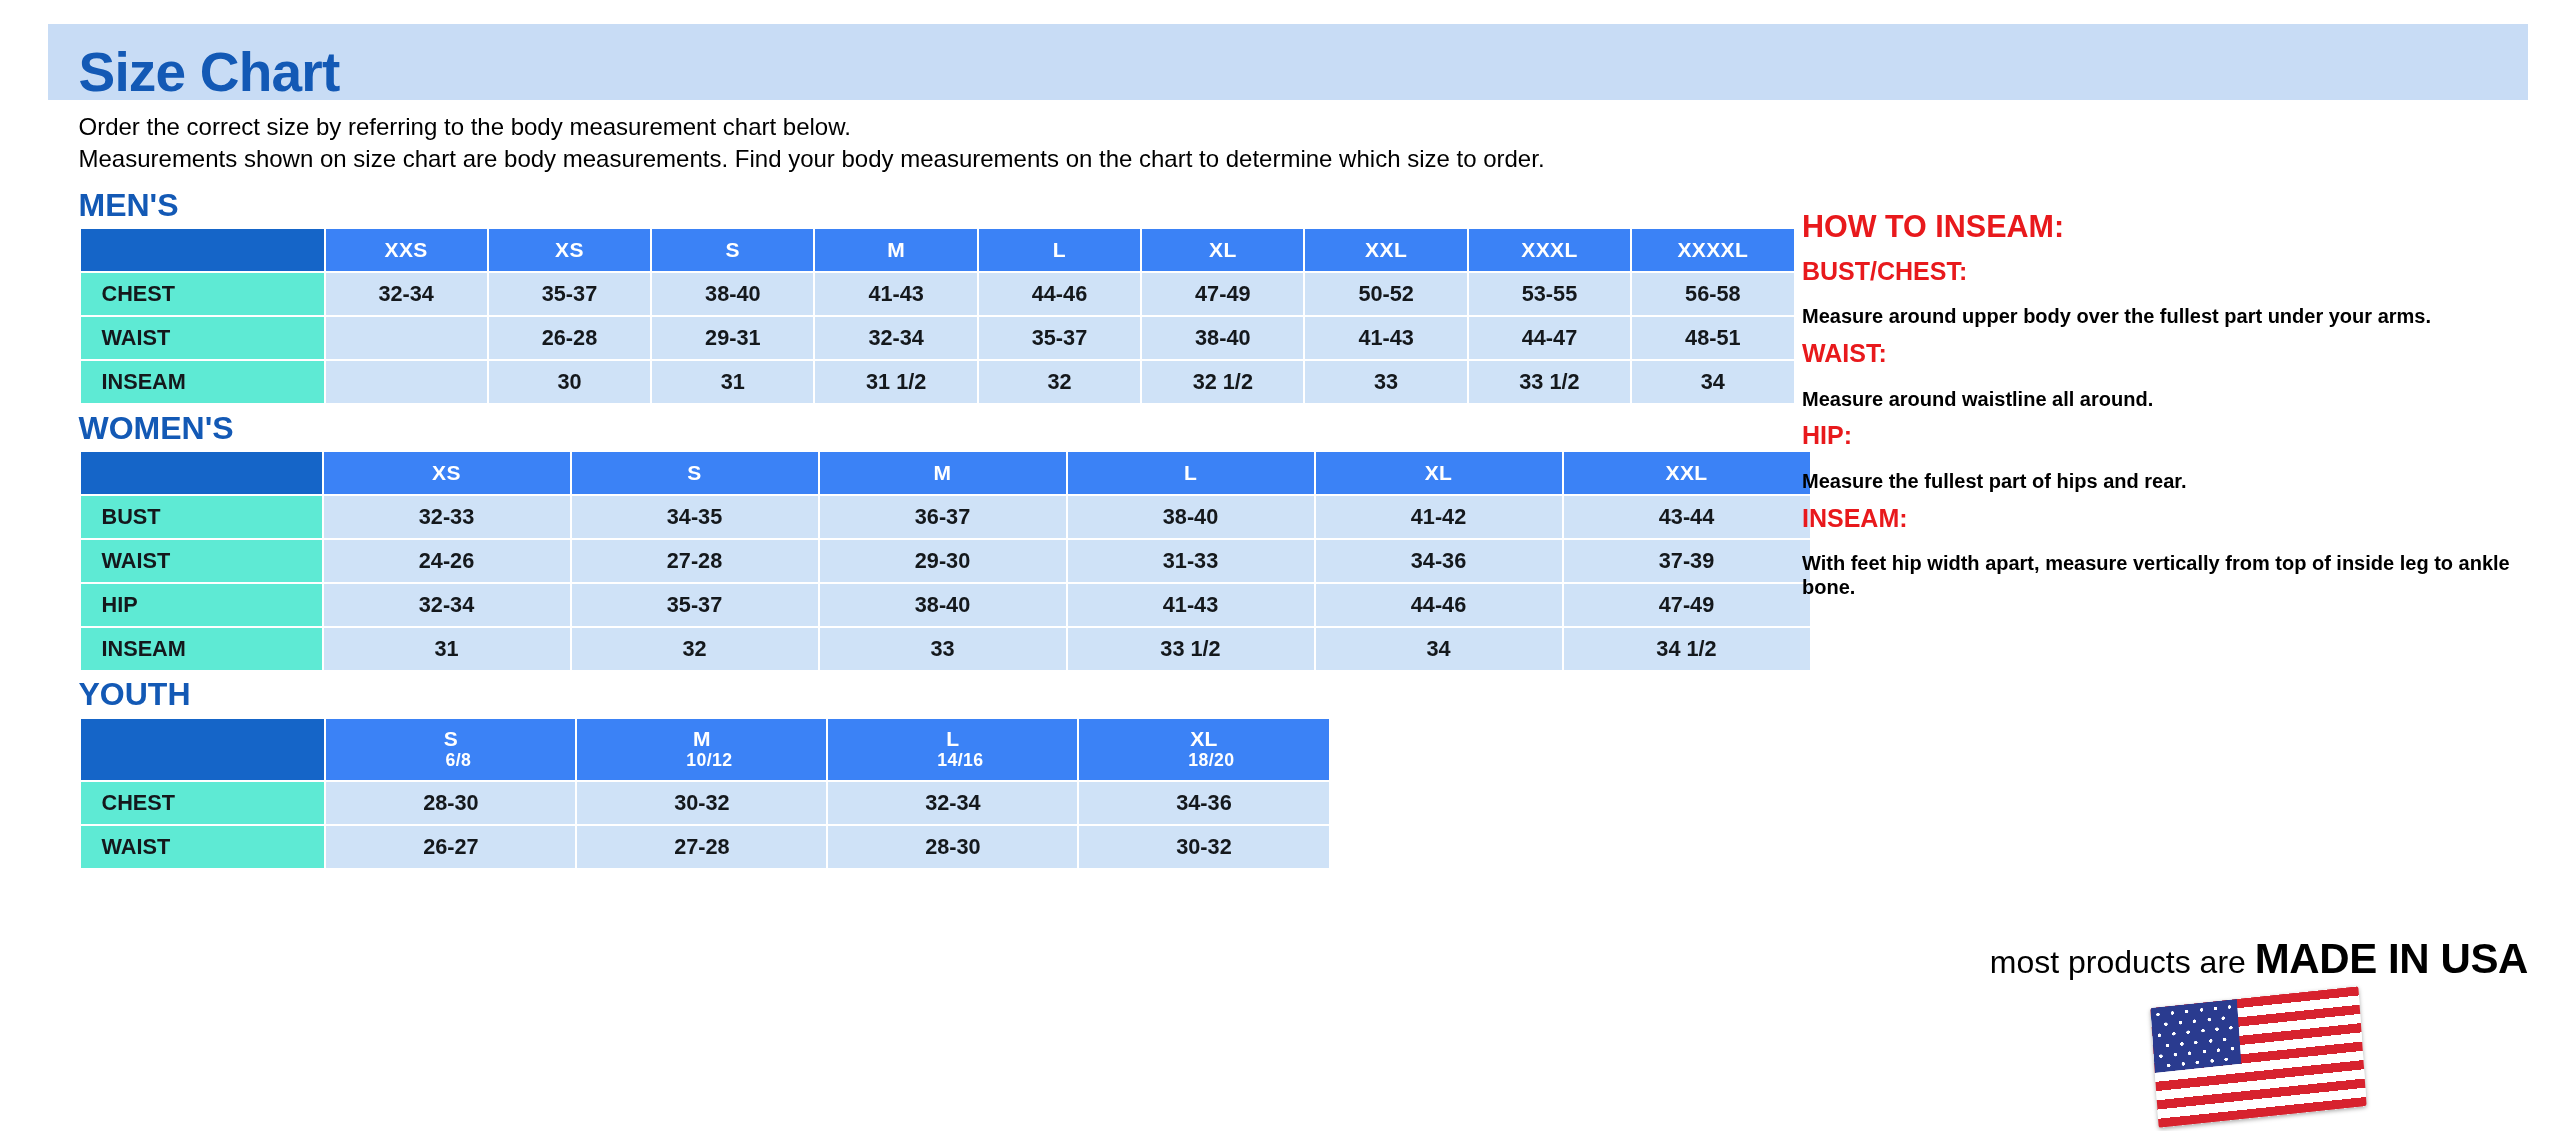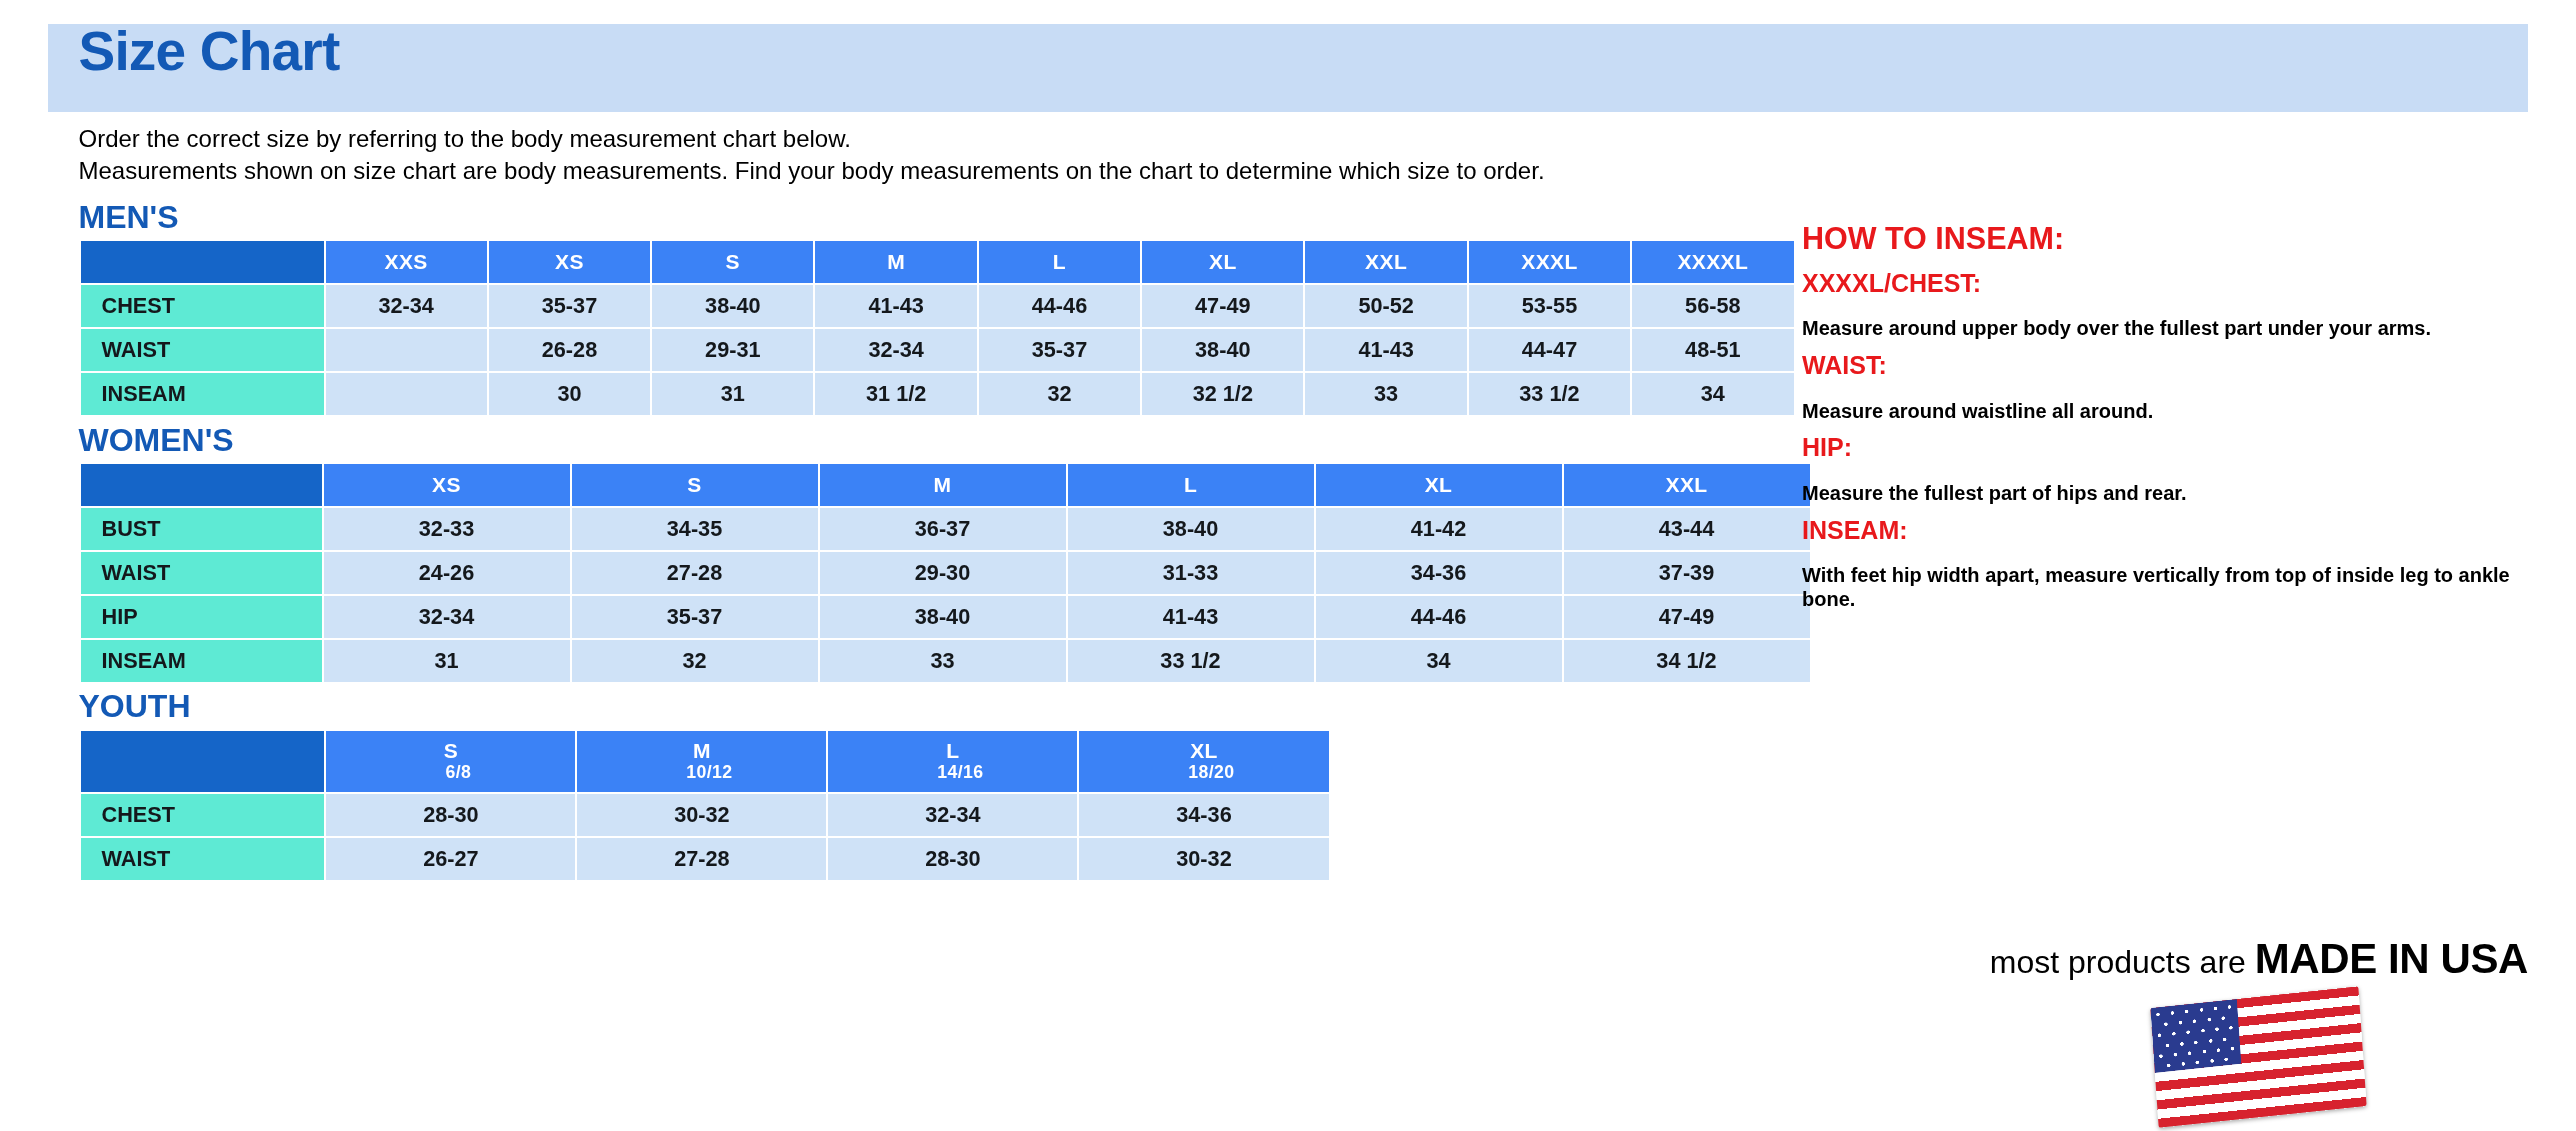--- a/index.html
+++ b/index.html
@@ -18,24 +18,24 @@
     position: relative;
     width: 2576px;
     height: 1132px;
     box-sizing: border-box;
     padding: 0 48px;
   }
 
   
   .banner {
     margin-top: 24px;
-    height: 88px;
+    height: 76px;
     background: #c8dcf5;
     display: flex;
-    align-items: flex-start;
+    align-items: flex-end;
   }
   .banner-title {
     font-size: 55px;
     font-weight: bold;
     color: #1359b5;
     letter-spacing: -0.8px;
     padding-left: 30.5px;
     line-height: 1;
   }
 
@@ -427,21 +427,21 @@
             <td>30-32</td>
           </tr>
         </tbody>
       </table>
 
     </div>
 
     <div class="right-col">
       <div class="howto-title">HOW TO INSEAM:</div>
 
-      <div class="measure-term">XXXXL/CHEST:</div>
+      <div class="measure-term">BUST/CHEST:</div>
       <div class="measure-desc">Measure around upper body over the fullest part under your arms.</div>
 
       <div class="measure-term">WAIST:</div>
       <div class="measure-desc">Measure around waistline all around.</div>
 
       <div class="measure-term">HIP:</div>
       <div class="measure-desc">Measure the fullest part of hips and rear.</div>
 
       <div class="measure-term">INSEAM:</div>
       <div class="measure-desc">With feet hip width apart, measure vertically from top of inside leg to ankle bone.</div>

